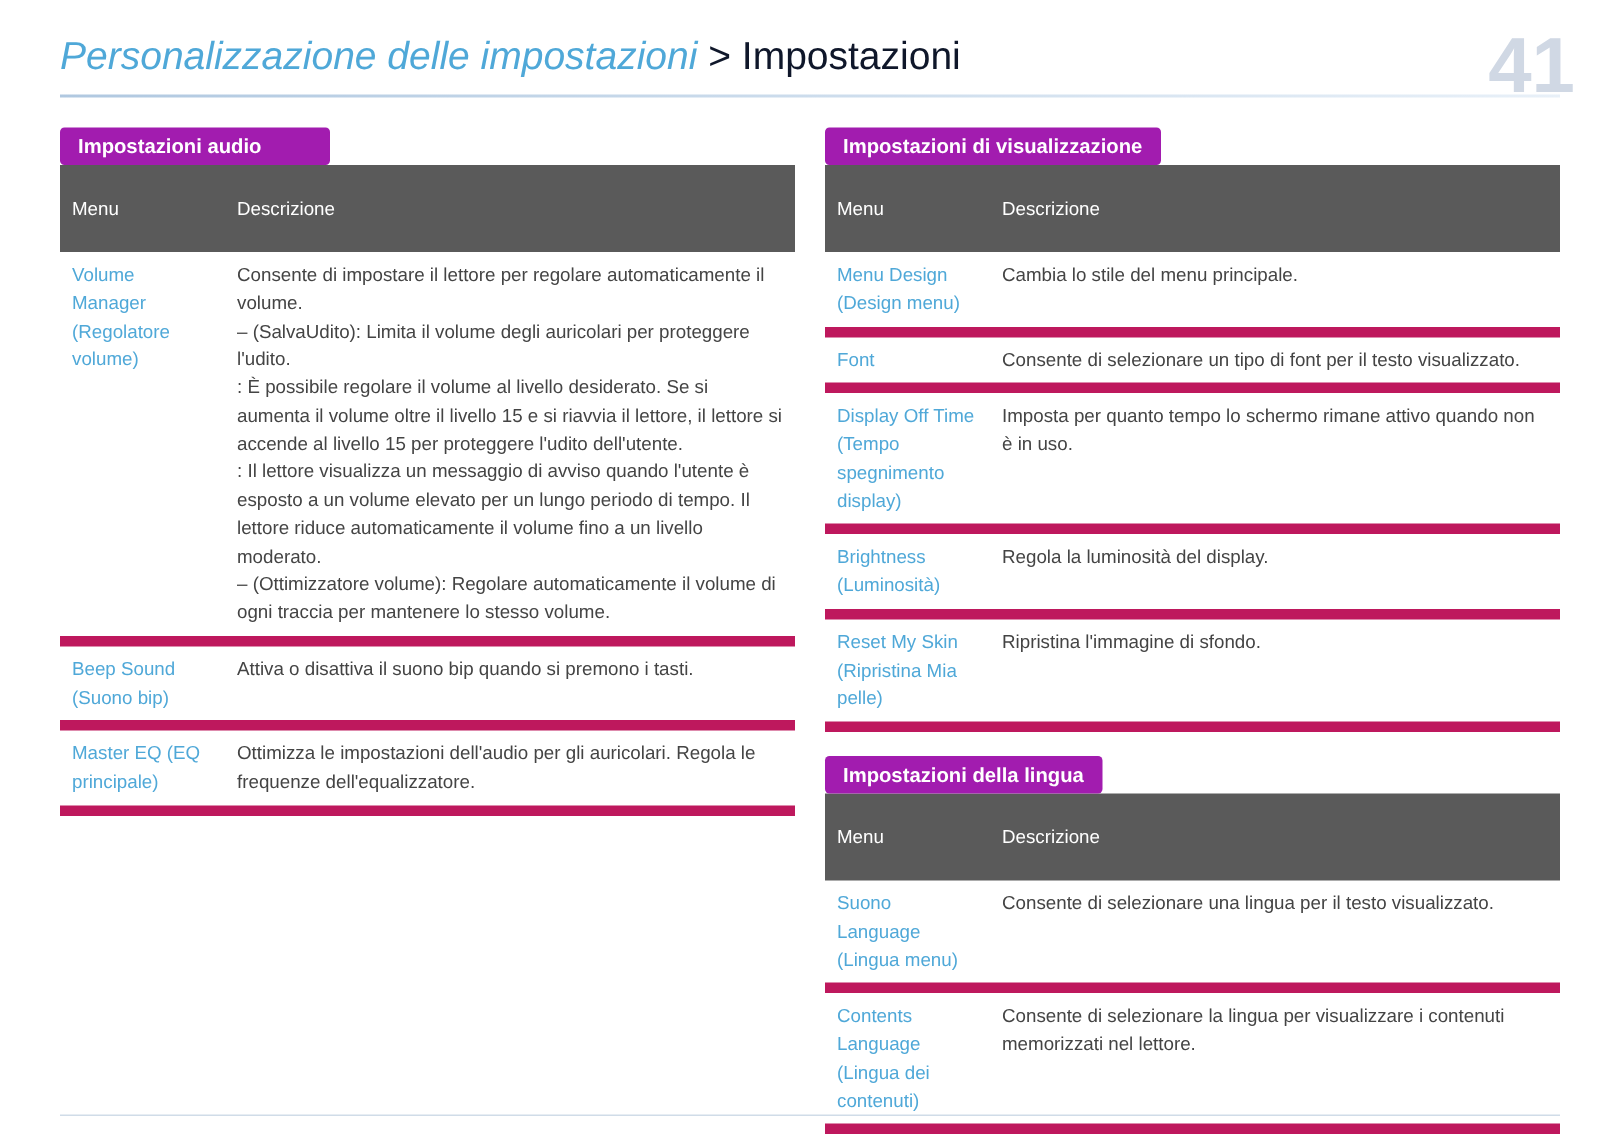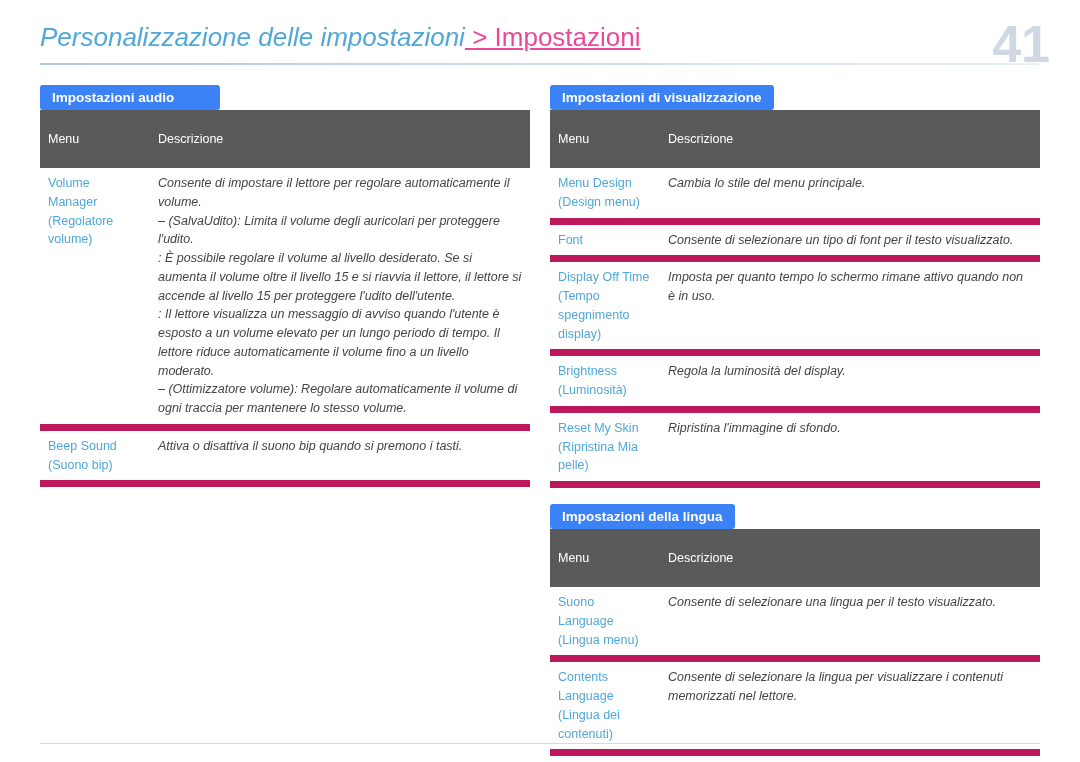--- a/index.html
+++ b/index.html
@@ -36,24 +36,23 @@
       font-weight: normal;
       display: flex;
       align-items: center;
       gap: 0;
     }
     .page-title .main-title {
       color: #4fa8d8;
       font-style: italic;
     }
     .page-title .sub-title {
-      color: #ec4899;
+      color: #0f172a;
       font-weight: normal;
       font-style: normal;
-      text-decoration: underline;
     }
 
     
     .header-line {
       margin: 10px 40px 0 40px;
       height: 2px;
       background: linear-gradient(to right, #b0c8e0 0%, #e8f0f8 100%);
     }
 
     
@@ -70,21 +69,21 @@
     }
 
     
     .right-col {
       flex: 1;
       min-width: 0;
     }
 
     
     .section-header {
-      background: #3b82f6;
+      background: #a21caf;
       color: white;
       padding: 5px 12px;
       font-size: 13.5px;
       font-weight: bold;
       border-radius: 3px;
       margin-bottom: 0;
       display: inline-block;
       min-width: 180px;
     }
 
@@ -113,21 +112,20 @@
       vertical-align: top;
       line-height: 1.5;
     }
     .settings-table tbody td.menu-col {
       width: 110px;
       color: #4fa8d8;
       vertical-align: top;
     }
     .settings-table tbody td.desc-col {
       color: #444;
-      font-style: italic;
     }
 
     
     .section-block {
       margin-bottom: 18px;
     }
 
     .right-col .section-block {
       margin-bottom: 16px;
     }
@@ -169,20 +167,24 @@
         </thead>
         <tbody id="audio-tbody">
         <tr>
               <td class="menu-col">Volume Manager (Regolatore volume)</td>
               <td class="desc-col">Consente di impostare il lettore per regolare automaticamente il volume.<br>– <earcare> (SalvaUdito): Limita il volume degli auricolari per proteggere l'udito.<br><off>: È possibile regolare il volume al livello desiderato. Se si aumenta il volume oltre il livello 15 e si riavvia il lettore, il lettore si accende al livello 15 per proteggere l'udito dell'utente.<br><on>: Il lettore visualizza un messaggio di avviso quando l'utente è esposto a un volume elevato per un lungo periodo di tempo. Il lettore riduce automaticamente il volume fino a un livello moderato.<br>– <level optimizer=""> (Ottimizzatore volume): Regolare automaticamente il volume di ogni traccia per mantenere lo stesso volume.</level></on></off></earcare></td>
             </tr>
             <tr>
               <td class="menu-col">Beep Sound (Suono bip)</td>
               <td class="desc-col">Attiva o disattiva il suono bip quando si premono i tasti.</td>
             </tr>
+            <tr>
+              <td class="menu-col">Master EQ (EQ principale)</td>
+              <td class="desc-col">Ottimizza le impostazioni dell'audio per gli auricolari. Regola le frequenze dell'equalizzatore.</td>
+            </tr>
           </tbody>
       </table>
     </div>
   </div>
 
   <div class="right-col">
 
     <div class="section-block">
       <div class="section-header">Impostazioni di visualizzazione</div>
       <table class="settings-table">

